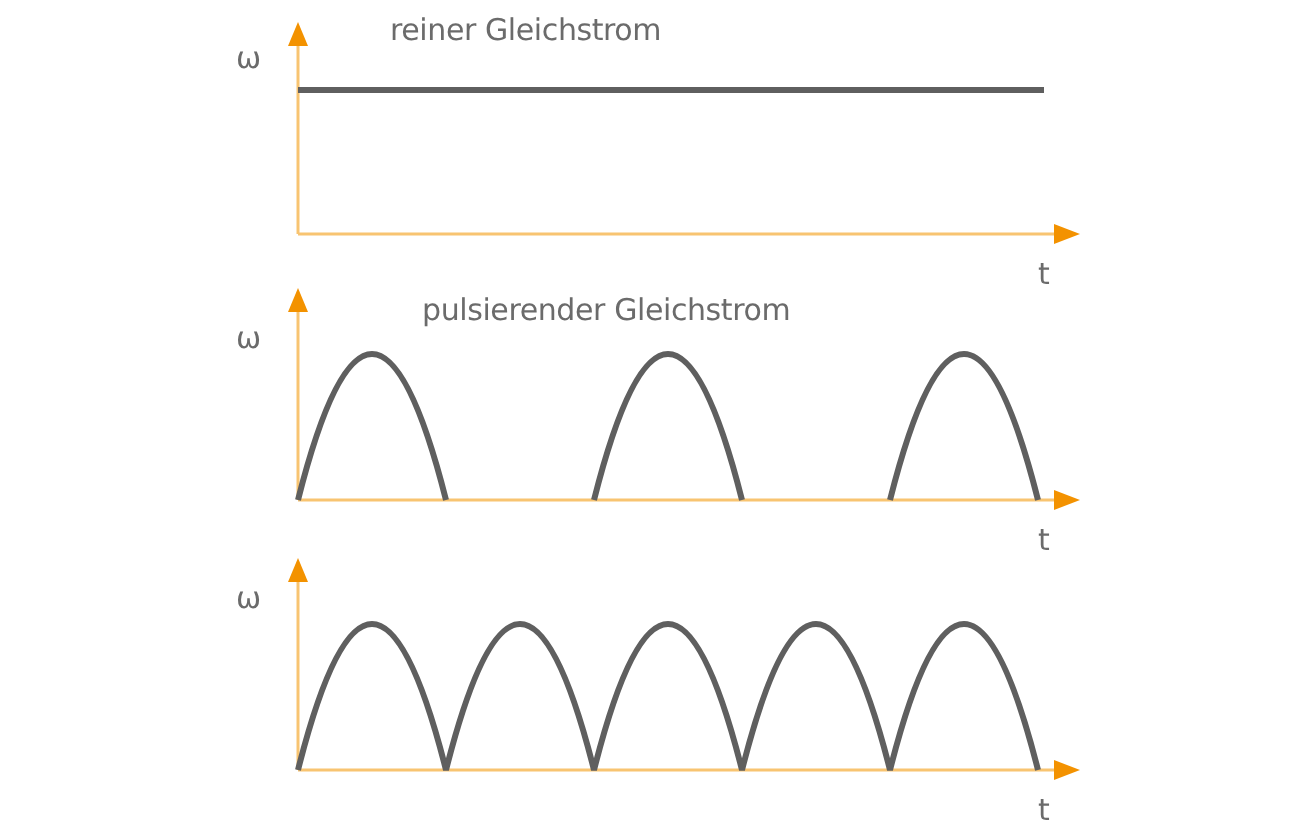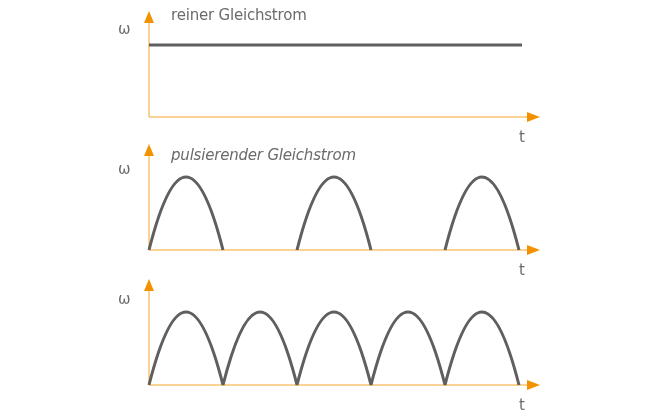--- a/index.html
+++ b/index.html
@@ -1,19 +1,19 @@
 <!DOCTYPE html>
 <html><head>
 <meta charset="utf-8">
 <style>
   html, body { margin:0; padding:0; background:#ffffff; }
   body { width:650px; height:416px; position:relative; overflow:hidden; font-family:"DejaVu Sans", sans-serif; }
   svg { position:absolute; left:0; top:0; }
   .lbl { position:absolute; color:#6b6b6b; font-family:"DejaVu Sans", sans-serif; white-space:nowrap; }
-  .title { font-size:15px; letter-spacing:-0.2px; }
+  .title { font-size:15px; letter-spacing:-0.2px;margin-left:24px; }
   .omega { font-size:15px; }
   .tlbl { font-size:15px; }
 </style>
 </head>
 <body>
 
 <svg width="650" height="416" viewBox="0 0 650 416">
 
   <g>
     <line x1="149" y1="117" x2="149" y2="22" stroke="#f8c471" stroke-width="1.5"></line>
@@ -39,18 +39,18 @@
     <line x1="149" y1="385" x2="527" y2="385" stroke="#f8c471" stroke-width="1.5"></line>
     <polygon points="540,385 527,380 527,390" fill="#f39200"></polygon>
     <path d="M149,385 Q186,239 223,385 Q260,239 297,385 Q334,239 371,385 Q408,239 445,385 Q482,239 519,385" fill="none" stroke="#5f5f5f" stroke-width="3" stroke-linejoin="miter"></path>
   </g>
 </svg>
 
 <div class="lbl title" style="left:171px; top:6px;">reiner Gleichstrom</div>
 <div class="lbl omega" style="left:118px; top:20px;">ω</div>
 <div class="lbl tlbl" style="left:519px; top:128px;">t</div>
 
-<div class="lbl title" style="left:171px; top:146px;font-style:italic;">pulsierender Gleichstrom</div>
+<div class="lbl title" style="left:187px; top:146px;">pulsierender Gleichstrom</div>
 <div class="lbl omega" style="left:118px; top:160px;">ω</div>
 <div class="lbl tlbl" style="left:519px; top:261px;">t</div>
 
 <div class="lbl omega" style="left:118px; top:290px;">ω</div>
 <div class="lbl tlbl" style="left:519px; top:396px;">t</div>
 
 </body></html>

